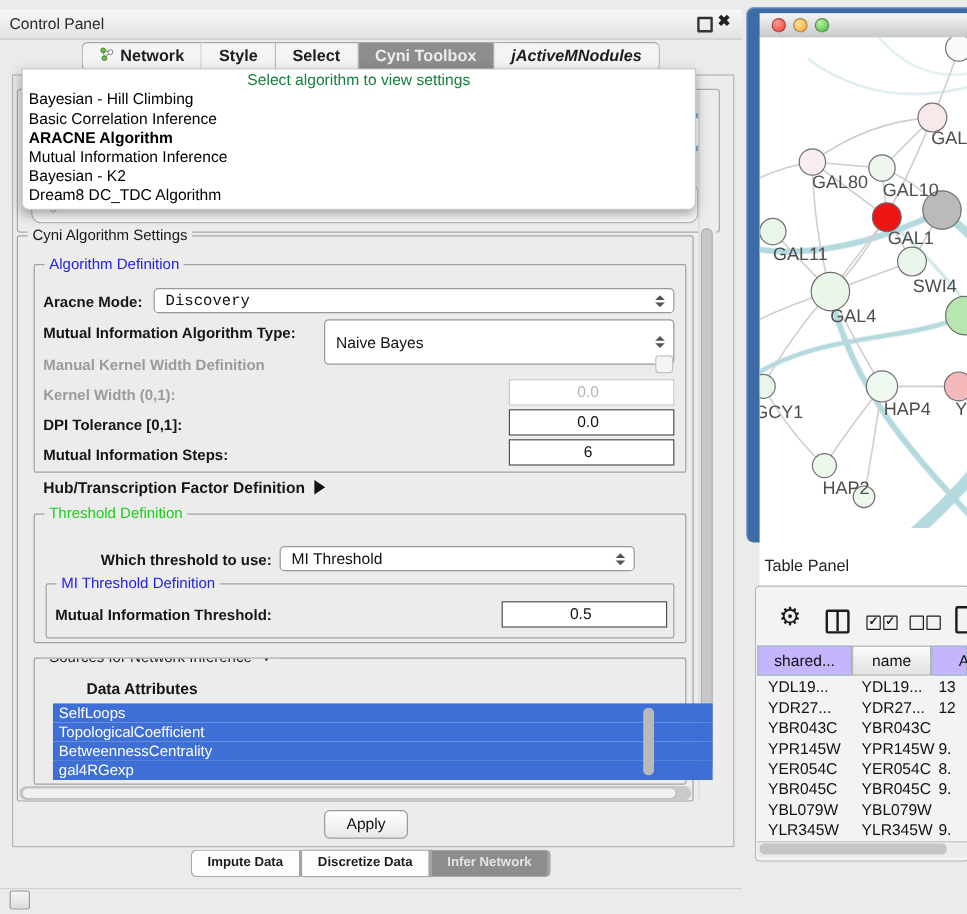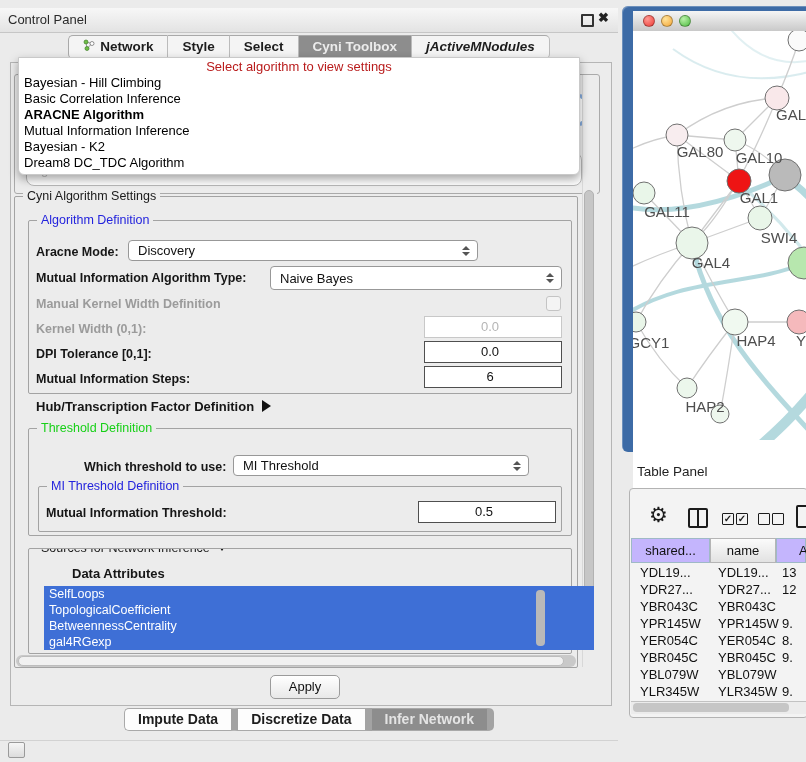--- a/index.html
+++ b/index.html
@@ -30,21 +30,21 @@
   #ghost-group{left:14px;top:74px;width:584px;height:118px;border:1px solid #aaa;border-radius:3px;}
   #ghost-combo-focus{left:130px;top:97px;width:452px;height:24px;background:#fff;border:1px solid #8ab2dd;
       border-radius:5px;box-shadow:0 0 0 3px rgba(100,150,215,.75);}
   #ghost-combo{left:26px;top:152px;width:556px;height:34px;background:#fdfdfd;border:1px solid #b8b8b8;
       border-radius:8px;font-size:13px;color:#bdbdbd;line-height:34px;padding-left:14px;box-sizing:border-box;}
 
   
   #algo-popup{left:18px;top:57px;width:560px;height:116px;background:#fff;z-index:50;
       border:1px solid #c9c9c9;border-radius:0 0 6px 6px;box-shadow:0 4px 10px rgba(0,0,0,.35);
       overflow:hidden;}
-  #algo-prompt{height:17px;line-height:17px;text-align:center;color:#b91c1c;font-size:13px;}
+  #algo-prompt{height:17px;line-height:17px;text-align:center;color:#15803d;font-size:13px;}
   .dd-item{height:16px;line-height:16px;padding-left:5px;font-size:13px;color:#000;}
   .dd-item.sel{font-weight:bold;}
 
   
   #settings-group{left:14px;top:196px;width:562px;height:470px;border:1px solid #a3a3a3;border-radius:2px;}
   .gtitle{position:absolute;top:-8px;left:8px;background:#ececec;padding:0 4px;font-size:12.5px;color:#1a1a1a;white-space:nowrap;}
   .gtitle.blue{color:#2323dd;}
   .gtitle.green{color:#17d017;}
   #vscroll{left:582px;top:75px;width:14px;height:592px;background:#ececec;border-left:1px solid #d8d8d8;}
   #vthumb{left:584px;top:190px;width:10px;height:452px;background:#c6c6c6;border-radius:6px;border:1px solid #b2b2b2;box-sizing:border-box;}
@@ -70,22 +70,22 @@
   .attr-item{height:16px;line-height:16px;background:#3e6fd6;color:#fff;font-size:12.5px;padding-left:5px;}
   #attr-scroll{left:536px;top:590px;width:9px;height:56px;background:#b9b9b9;border-radius:4px;}
 
   #hscroll{left:16px;top:655px;width:560px;height:12px;background:#c9c9c9;border-radius:6px;}
   #hthumb{left:18px;top:656px;width:546px;height:10px;background:#f1f1f1;border-radius:5px;border:1px solid #bdbdbd;box-sizing:border-box;}
 
   #apply-btn{left:270px;top:675px;width:68px;height:22px;background:linear-gradient(#ffffff,#e8e8e8);
      border:1px solid #9b9b9b;border-radius:5px;font-size:13px;color:#111;text-align:center;line-height:21px;}
 
   #btabs{left:0;top:708px;width:618px;display:flex;justify-content:center;}
-  .btab{height:21px;line-height:21px;padding:0 13px;font-size:14px;font-weight:bold;color:#1d1d1d;
-      background:#fdfdfd;border-top:1px solid #a9a9a9;border-bottom:1px solid #a9a9a9;border-right:7px solid #a3a3a3;}
+  .btab{height:21px;line-height:21px;padding:0 13px;font-size:11px;font-weight:bold;color:#1d1d1d;
+      background:#fdfdfd;border-top:1px solid #a9a9a9;border-bottom:1px solid #a9a9a9;border-right:3px solid #a3a3a3;}
   .btab:first-child{border-left:1px solid #a9a9a9;border-radius:5px 0 0 5px;}
   .btab:last-child{border-radius:0 5px 5px 0;}
   .btab.sel{background:#8d8d8d;color:#e4e4e4;}
   #cp-bottom-line{left:0;top:740px;width:618px;height:1px;background:#d2d2d2;}
   #mini-icon{left:8px;top:742px;width:15px;height:14px;border:1px solid #9a9a9a;border-radius:2px;
       background:linear-gradient(#f6f6f6,#dcdcdc);}
 
   
   #net-frame{left:622px;top:6px;width:184px;height:446px;background:#3d6ba6;border-radius:6px 0 0 6px;
       box-shadow:inset 1px 1px 0 rgba(255,255,255,.25);}
@@ -169,29 +169,29 @@
 <div class="abs" id="settings-group">
   <span class="gtitle">Cyni Algorithm Settings</span>
 </div>
 <div class="abs" id="vscroll"></div>
 <div class="abs" id="vthumb"></div>
 
 <div class="group" style="left:28px;top:220px;width:542px;height:172px;">
   <span class="gtitle blue">Algorithm Definition</span>
 </div>
 <div class="flabel" style="left:36px;top:245px;">Aracne Mode:</div>
-<div class="combo" style="left:128px;top:240px;width:350px;height:21px;">
+<div class="combo" style="left:128px;top:240px;width:434px;height:21px;font-family:Liberation Mono, monospace;">
   <span>Discovery</span>
   <span class="spin">
       <i class="up"></i>
       <i class="dn"></i>
     </span>
 </div>
 <div class="flabel" style="left:36px;top:271px;">Mutual Information Algorithm Type:</div>
-<div class="combo" style="left:270px;top:266px;width:292px;height:24px;">
+<div class="combo" style="left:270px;top:266px;width:292px;height:38px;">
   <span>Naive Bayes</span>
   <span class="spin">
       <i class="up"></i>
       <i class="dn"></i>
     </span>
 </div>
 <div class="flabel dis" style="left:36px;top:297px;">Manual Kernel Width Definition</div>
 <div class="abs" id="mkw-check"></div>
 <div class="flabel dis" style="left:36px;top:322px;">Kernel Width (0,1):</div>
 <div class="tfield dis" style="left:424px;top:316px;width:138px;height:22px;line-height:20px;">0.0</div>

